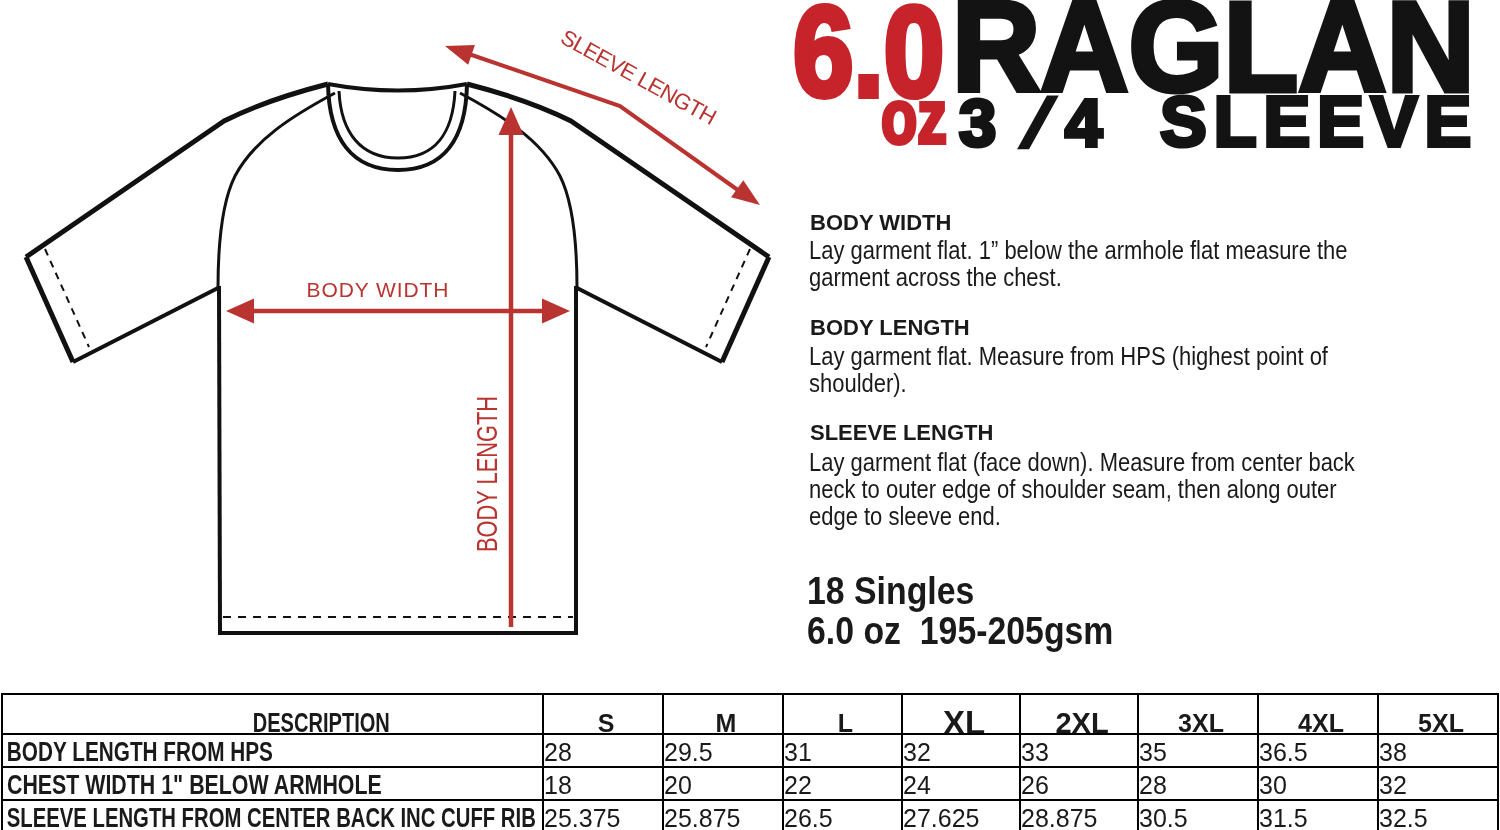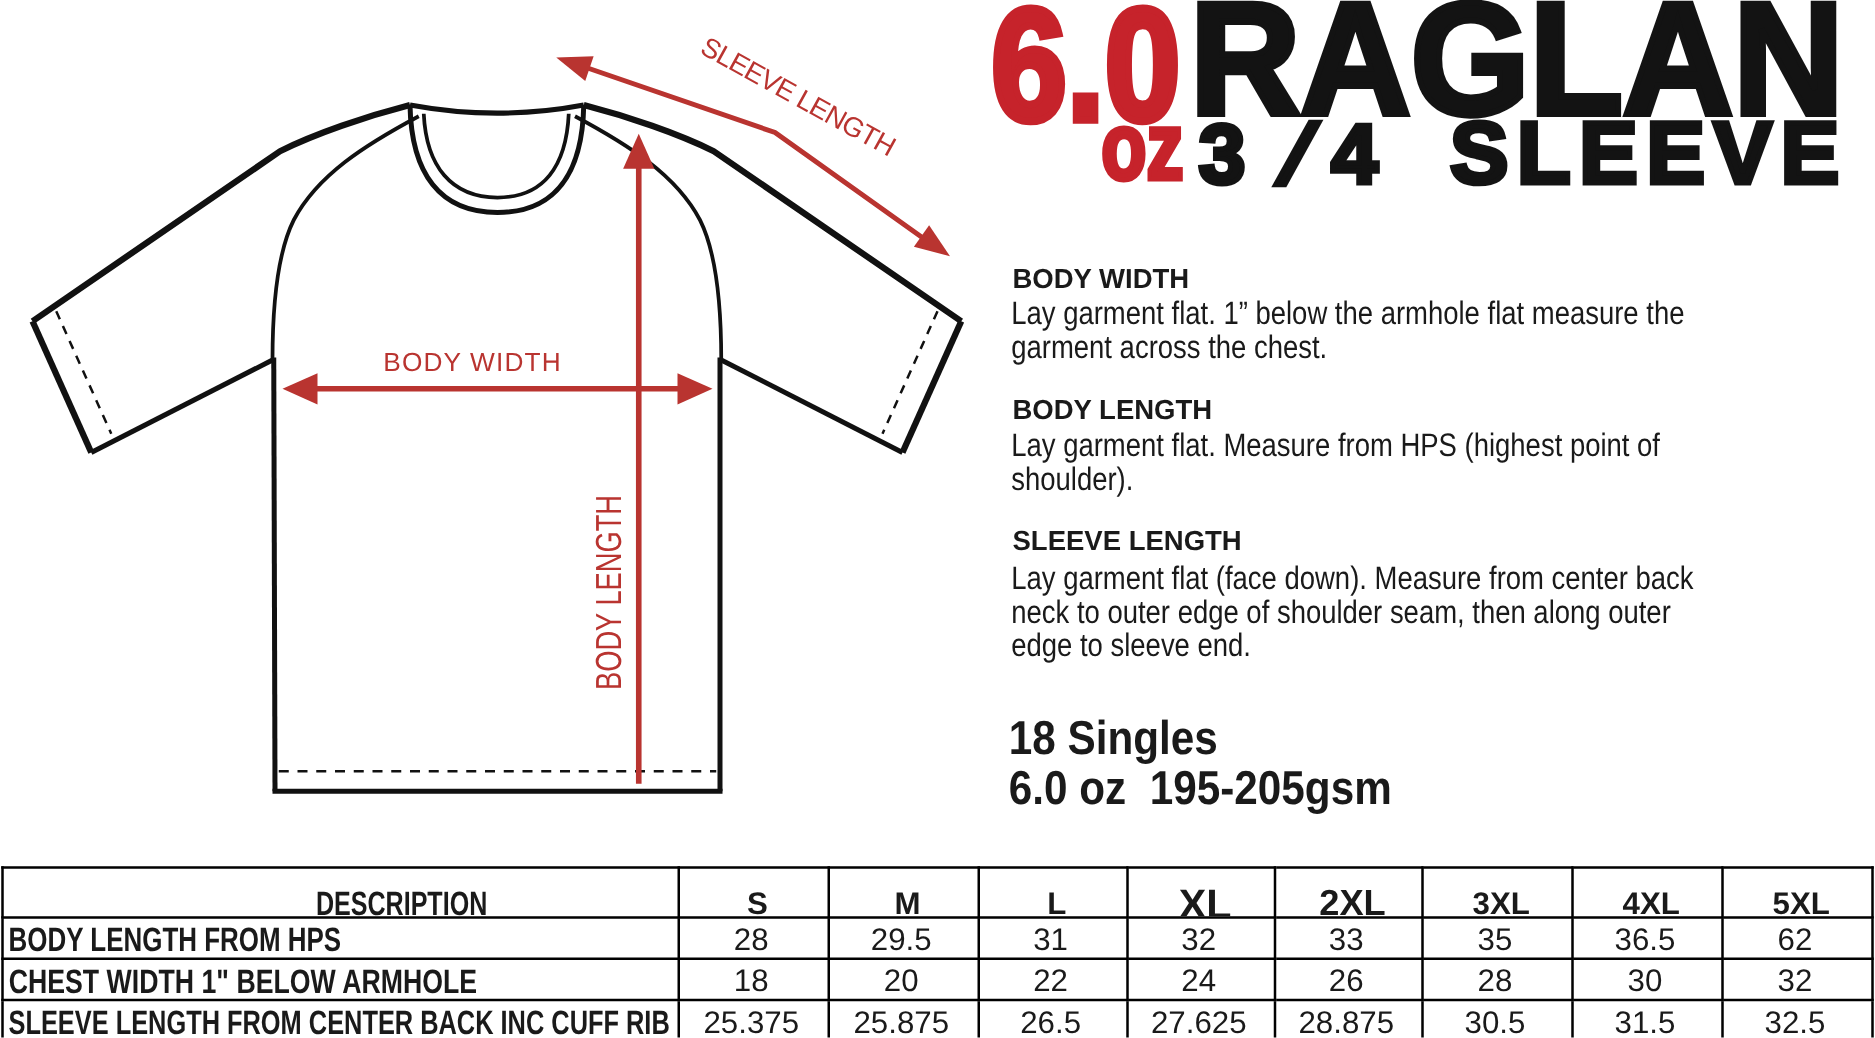--- a/index.html
+++ b/index.html
@@ -6,21 +6,21 @@
   body{font-family:"Liberation Sans", sans-serif;color:#1a1a1a;position:relative;}
   .abs{position:absolute;}
   .h{font-weight:bold;font-size:22px;line-height:22px;white-space:nowrap;}
   .p{font-size:26px;line-height:27px;white-space:nowrap;transform:scaleX(0.845);transform-origin:0 0;}
   table{border-collapse:collapse;table-layout:fixed;}
   td,th{border:2px solid #000;padding:0;white-space:nowrap;overflow:hidden;font-weight:normal;}
   .hv{display:inline-block;position:relative;top:9px;left:3px;}
   .nv{display:inline-block;position:relative;top:2px;}
   .desc span{position:relative;top:2px;}
   tr:first-child .desc span{top:9px;}
-  .num{text-align:center;padding-right:4px;font-size:25px;}
+  .num{text-align:left;padding-right:4px;font-size:25px;}
   .desc{font-weight:bold;}
   .desc span{display:inline-block;transform-origin:0 50%;font-size:27px;letter-spacing:0;}
 </style>
 </head>
 <body>
 
 <svg class="abs" style="left:0px;top:0px;" width="790" height="680" viewBox="0 0 790 680">
 
   <path d="M328,84 C293,93 252,107 224,121 L26,257 L73,362 L218,288 L218,633 L577,633 L577,288 L722,362 L769,257 L571,121 C543,107 502,93 467,84 Q398,96 328,84 Z" fill="#fff" stroke="none"></path>
 
@@ -141,21 +141,21 @@
 
   <tr style="height:33px;margin-left:18px;">
     <td class="desc"><span style="padding-left:5px;transform:scaleX(0.769);">BODY LENGTH FROM HPS</span></td>
     <td class="num"><span class="nv">28</span></td>
         <td class="num"><span class="nv">29.5</span></td>
         <td class="num"><span class="nv">31</span></td>
         <td class="num"><span class="nv">32</span></td>
     <td class="num"><span class="nv">33</span></td>
         <td class="num"><span class="nv">35</span></td>
         <td class="num"><span class="nv">36.5</span></td>
-        <td class="num"><span class="nv">62</span></td>
+        <td class="num"><span class="nv">38</span></td>
   </tr>
 
   <tr style="height:32px;">
     <td class="desc"><span style="padding-left:5px;transform:scaleX(0.791);">CHEST WIDTH 1" BELOW ARMHOLE</span></td>
     <td class="num"><span class="nv">18</span></td>
         <td class="num"><span class="nv">20</span></td>
         <td class="num"><span class="nv">22</span></td>
         <td class="num"><span class="nv">24</span></td>
     <td class="num"><span class="nv">26</span></td>
         <td class="num"><span class="nv">28</span></td>

